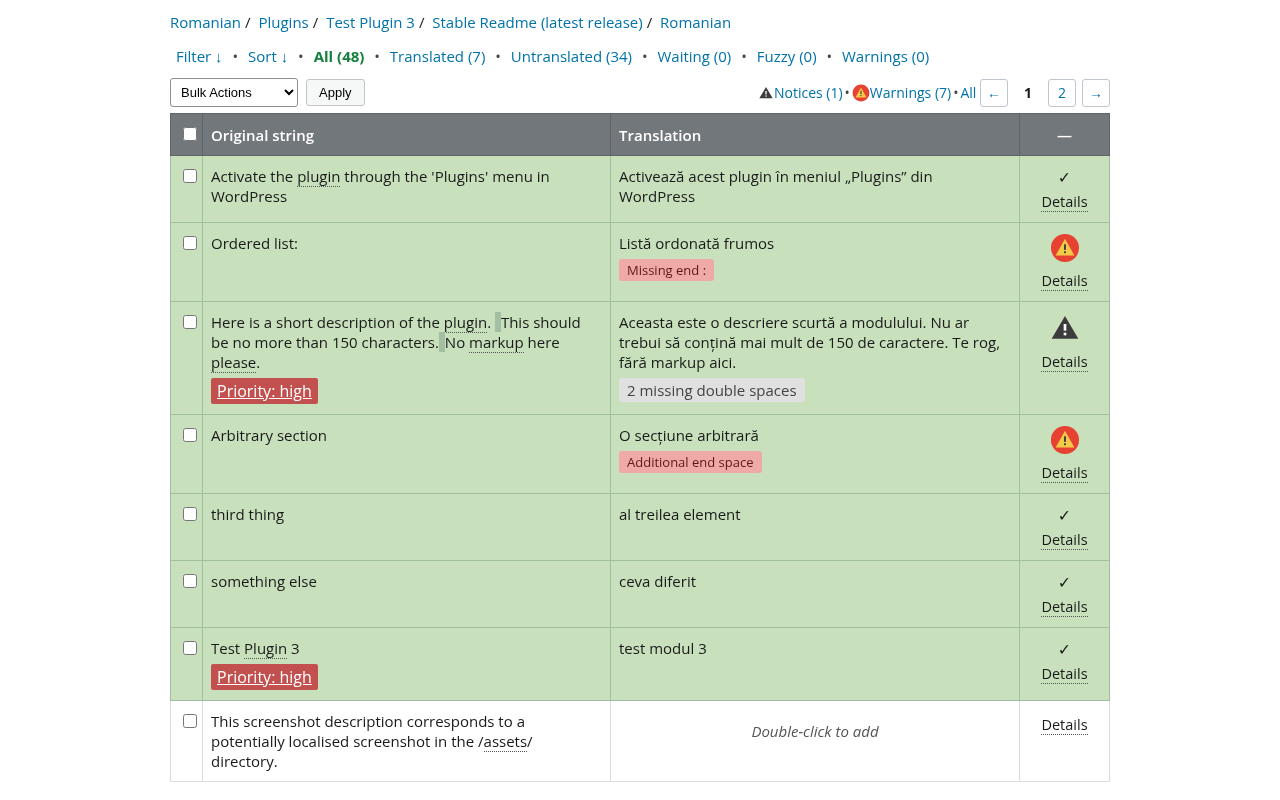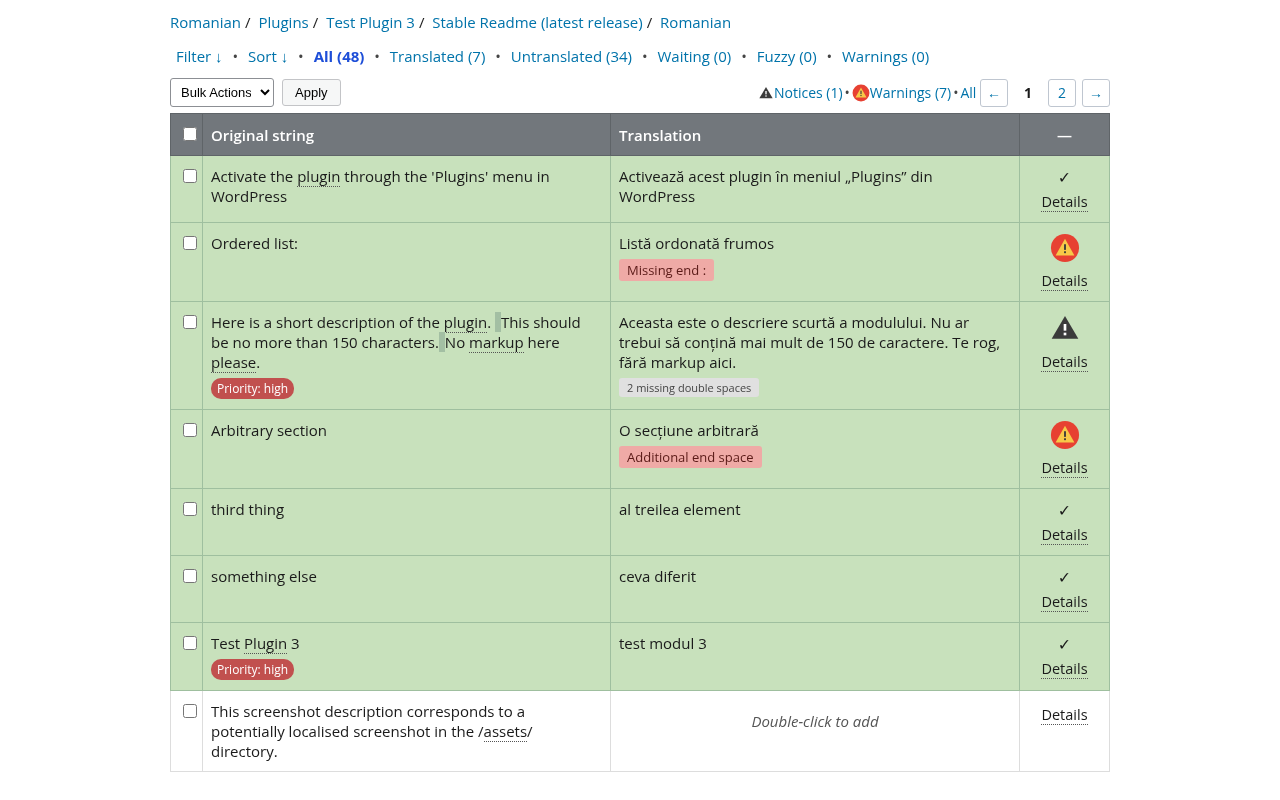--- a/index.html
+++ b/index.html
@@ -27,35 +27,35 @@
     display: flex;
     justify-content: space-between;
     align-items: center;
     margin-bottom: 16px;
   }
   .titlebar h2 { margin: 0; font-size: 22px; font-weight: 400; color: #333; }
   .titlebar a { font-size: 15px; }
 
   .filters { font-size: 15px; padding: 0 6px 12px; }
   .filters .dot { padding: 0 6px; color: #444; }
-  .filters .current { font-weight: 700; color: #1d4ed8; }
+  .filters .current { font-weight: 700; color: #15803d; }
 
   .toolbar {
     display: flex;
     justify-content: space-between;
     align-items: center;
     margin-bottom: 6px;
   }
   .toolbar-left { display: flex; gap: 8px; align-items: center; }
   .toolbar select {
     font-size: 13px;
     padding: 5px 6px;
     border: 1px solid #8c8f94;
     border-radius: 3px;
-    width: 104px;
+    width: 128px;
     background: #fff;
   }
   .toolbar .apply {
     font-size: 13px;
     padding: 5px 12px;
     border: 1px solid #c3c4c7;
     background: #f6f7f7;
     border-radius: 3px;
     cursor: pointer;
   }
@@ -102,39 +102,40 @@
   tr.white td { background: #ffffff; }
   td.cb { vertical-align: middle; }
   input[type=checkbox]{ width:14px; height:14px; }
 
   .dotted { border-bottom: 1px dotted #555; }
   .hl { background: #a3bfa3; padding: 0 1px; }
   .prio {
     display: inline-block;
     background: #c1504e;
     color: #fff;
-    font-size: 12px;
+    font-size: 16px;
     padding: 2px 6px;
-    border-radius: 10px;
+    border-radius: 2px;
     margin-top: 6px;
+    text-decoration: underline;
   }
   .badge-warn {
     display: inline-block;
     background: #efaaa6;
     color: #5a1a17;
     font-size: 13px;
     padding: 2px 8px;
     border-radius: 3px;
     margin-top: 6px;
   }
   .badge-notice {
     display: inline-block;
     background: #e0e0e0;
     color: #444;
-    font-size: 11px;
+    font-size: 15px;
     padding: 2px 8px;
     border-radius: 3px;
     margin-top: 6px;
   }
   td.status { vertical-align: middle; }
   td.status .check { font-size: 16px; color: #1a1a1a; }
   td.status .details {
     display: block; margin-top: 4px; color: #1a1a1a;
     border-bottom: 1px dotted #555; cursor: pointer; width:fit-content; margin-left:auto; margin-right:auto;
     font-size:14.5px;

